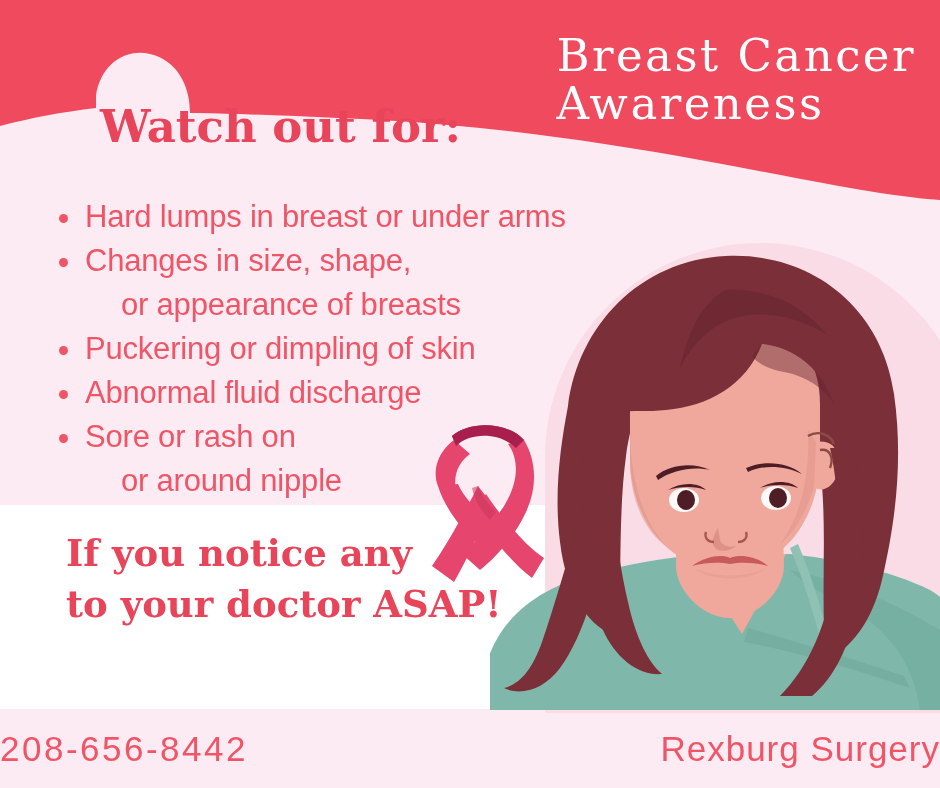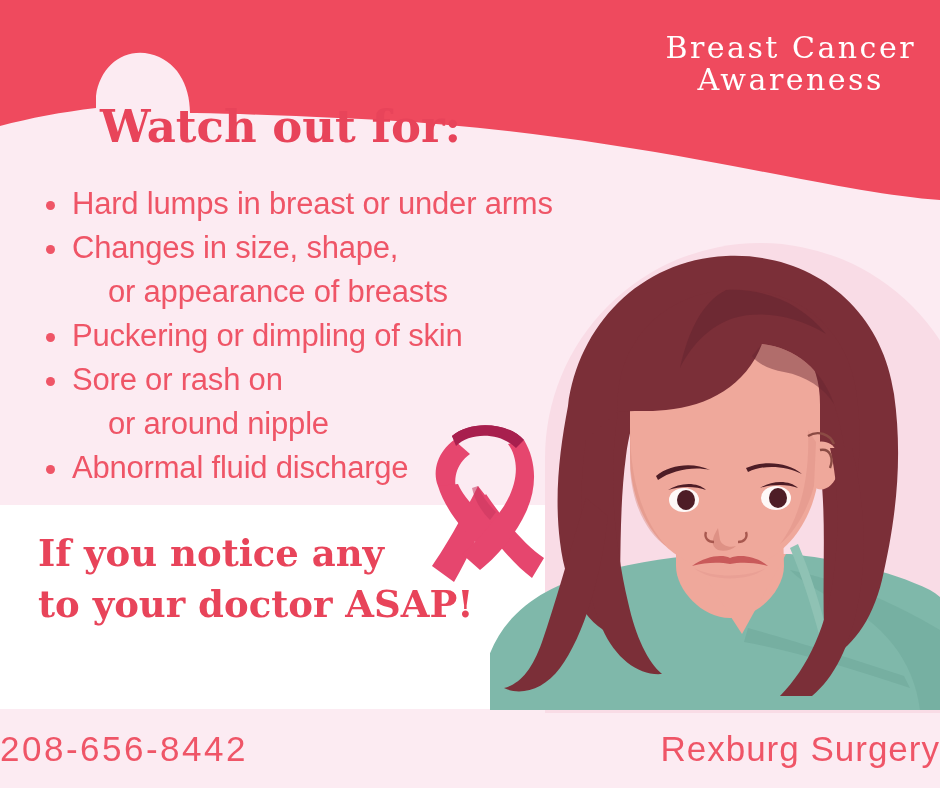--- a/index.html
+++ b/index.html
@@ -43,26 +43,26 @@
     top: 0;
     width: 940px;
     height: 230px;
   }
 
   
   .title-block {
     position: absolute;
     right: 24px;
     top: 32px;
-    text-align: center;
+    text-align: left;
     z-index: 6;
     color: #FFFFFF;
     font-family: "DejaVu Serif", serif;
     font-weight: 400;
-    font-size: 30px;
+    font-size: 45px;
     line-height: 1.06;
     letter-spacing: 2.5px;
   }
   .title-line { display: block; white-space: nowrap; }
 
   
   .pale-circle {
     position: absolute;
     left: 545px;
     top: 243px;
@@ -88,21 +88,21 @@
     text-align: right;
   }
 
   
   .bullets {
     position: absolute;
     left: 40px;
     top: 182px;
     z-index: 7;
     width: 620px;
-    margin: 0;
+    margin: 13px;
     padding: 0;
     list-style: none;
   }
   .bullet-row {
     position: relative;
     padding-left: 32px;
     color: #EF5567;
     font-family: "Liberation Sans", sans-serif;
     font-weight: 300;
     font-size: 31px;
@@ -136,21 +136,21 @@
     left: 38px;
     top: 528px;
     z-index: 7;
     color: #E8445A;
     font-family: "DejaVu Serif", serif;
     font-weight: bold;
     font-size: 37px;
     line-height: 51px;
     white-space: nowrap;
   }
-  .cta span { display: block; }
+  .cta span { display: block; margin-left: 28px; }
 
   
   .footer {
     position: absolute;
     left: 0;
     top: 709px;
     width: 940px;
     height: 79px;
     z-index: 9;
     display: flex;
@@ -361,29 +361,29 @@
     </li>
     <li>
       <div class="bullet-row">
         <span class="dot"></span>
         <span>Puckering or dimpling of skin</span>
       </div>
     </li>
     <li>
       <div class="bullet-row">
         <span class="dot"></span>
+        <span>Abnormal fluid discharge</span>
+      </div>
+    </li>
+    <li>
+      <div class="bullet-row">
+        <span class="dot"></span>
         <span>Sore or rash on</span>
       </div>
       <div class="bullet-cont">or around nipple</div>
-    </li>
-    <li>
-      <div class="bullet-row">
-        <span class="dot"></span>
-        <span>Abnormal fluid discharge</span>
-      </div>
     </li>
   </ul>
 
   <div class="cta">
     <span>If you notice any</span>
     <span>to your doctor ASAP!</span>
   </div>
 
   <div class="footer">
     <span class="footer-text footer-phone">208-656-8442</span>

